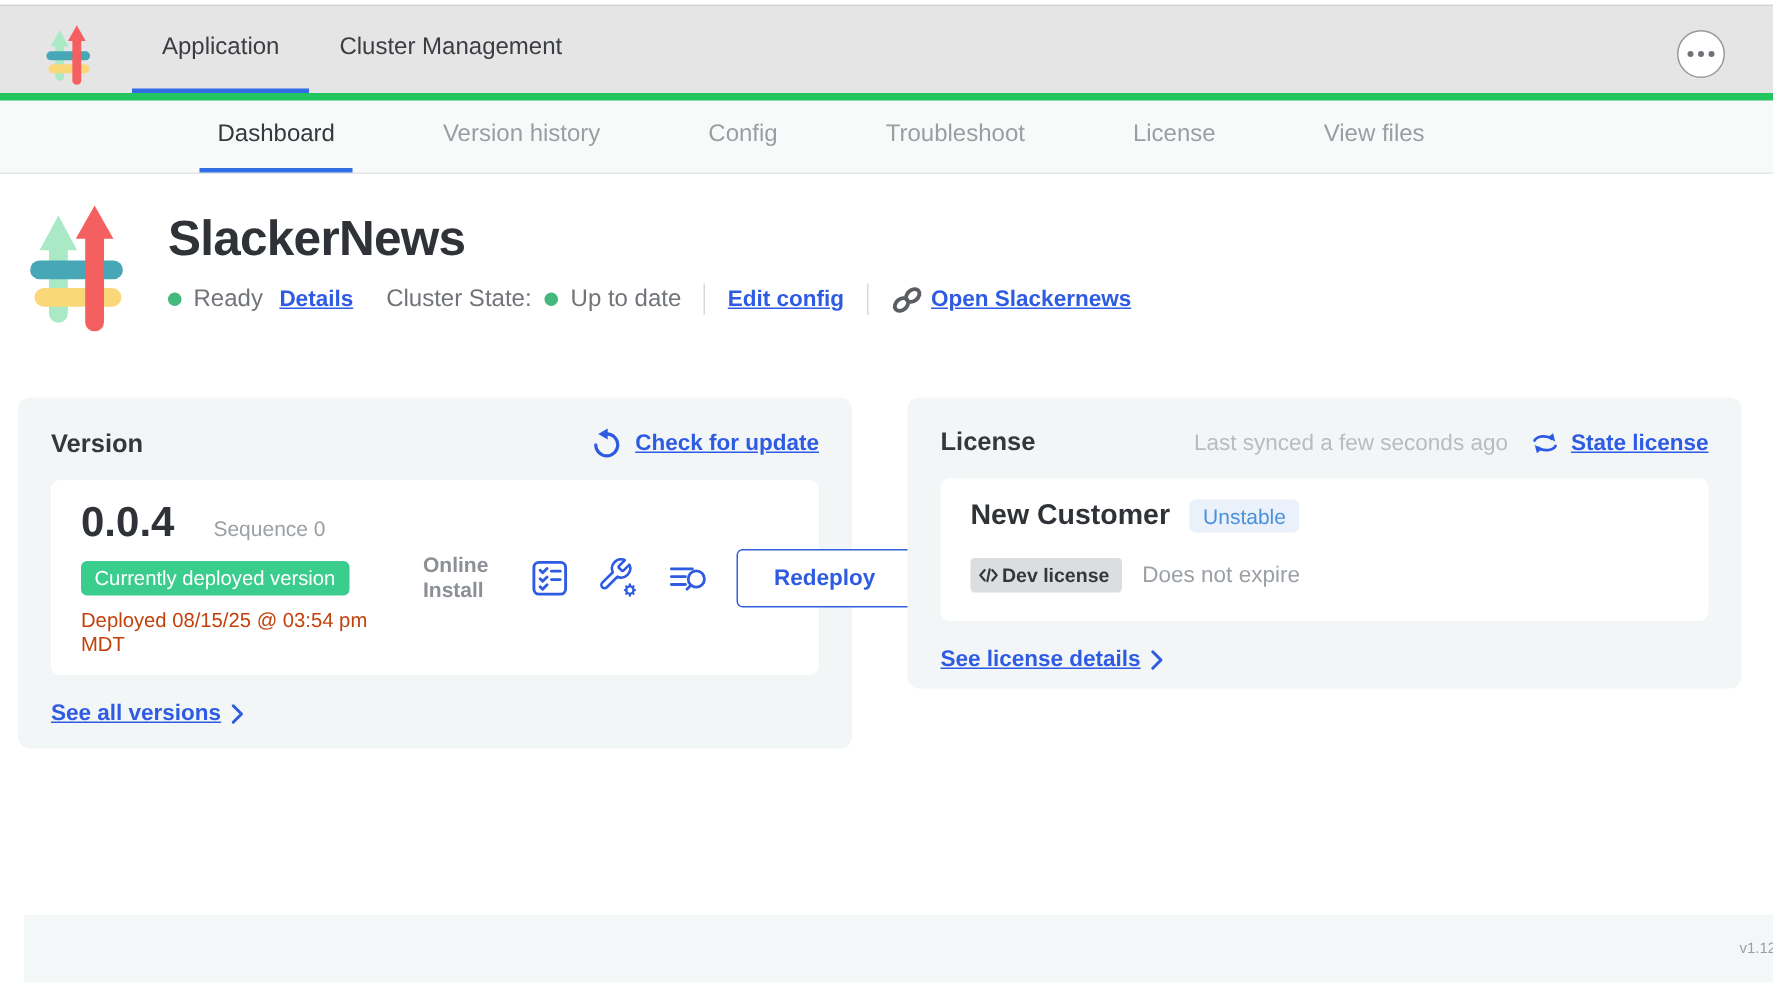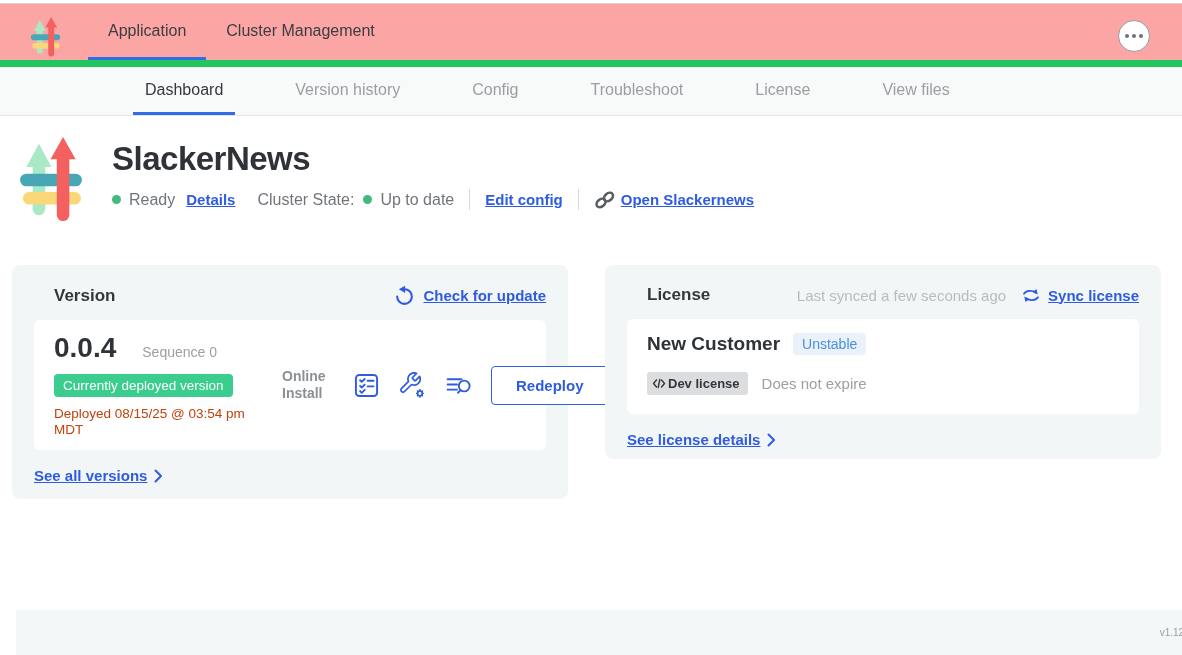--- a/index.html
+++ b/index.html
@@ -7,21 +7,21 @@
   body {
     font-family: "Liberation Sans", sans-serif;
     background: #fff;
     position: relative;
     overflow: hidden;
     color: #35383c;
   }
   .top-hairline { height: 4px; border-bottom: 1px solid #d4d4d4; background:#fff; }
 
   
-  .app-header { height: 63px; background:#fca5a5; border-bottom:7px solid #22c55e; position:relative; display:flex; }
+  .app-header { height: 63px; background:#e5e5e5; border-bottom:5px solid #22c55e; position:relative; display:flex; }
   .logo-small { position:absolute; left:30px; top:12px; width:31px; height:41px; }
   .header-tabs { display:flex; margin-left:88px; height:100%; }
   .header-tab { padding:0 20px; display:flex; align-items:center; font-size:16px; color:#3a3d41;
     border-bottom:3px solid transparent; cursor:pointer; }
   .header-tab.active { border-bottom-color:#326de6; }
   .ellipsis-btn { position:absolute; right:32px; top:16px; width:32px; height:32px; border-radius:50%;
     border:1px solid #979ba0; background:#fff; display:flex; align-items:center; justify-content:center; gap:3px; cursor:pointer; }
   .ellipsis-btn i { width:4px; height:4px; border-radius:50%; background:#6f7377; }
 
   
@@ -41,21 +41,21 @@
   .status-row .details { margin-left:11px; }
   .status-row .cluster-label { margin-left:22px; margin-right:9px; }
   .pipe { width:1px; height:21px; background:#d7dadc; margin:0 15px; flex:none; }
   .chain-wrap { display:flex; align-items:center; gap:5px; }
 
   
   .cards-row { display:flex; gap:37px; padding:44px 12px 0 12px; align-items:flex-start; }
   .card { background:#f3f6f7; border-radius:8px; padding:20px 22px; width:556px; }
   .card.version { height:234px; }
   .card.license { height:194px; }
-  .card-head { display:flex; align-items:center;margin-left:20px; }
+  .card-head { display:flex; align-items:center; }
   .card-title { font-size:17px; font-weight:bold; color:#34383c; }
   .head-right { margin-left:auto; display:flex; align-items:center; gap:8px; }
   .inner-card { background:#fff; border-radius:6px; margin-top:14px; padding:14px 20px; }
 
   
   .version-inner { display:flex; align-items:center; height:130px; }
   .version-left { width:212px; flex:none; }
   .version-line { display:flex; align-items:baseline; }
   .version-number { font-size:28px; font-weight:800; color:#2f3237; }
   .sequence { font-size:14px; color:#9ba0a5; margin-left:26px; }
@@ -232,21 +232,21 @@
         <span class="last-synced">Last synced a few seconds ago</span>
         <span style="display:flex;align-items:center;gap:7px">
           <svg width="20" height="17" viewBox="0 0 20 16">
             <g fill="none" stroke="#2e5be2" stroke-width="1.8" stroke-linecap="round">
               <path d="M3 6.2 C 5 2.8, 11.5 2.6, 14.5 5"></path>
               <path d="M17 9.8 C 15 13.2, 8.5 13.4, 5.5 11"></path>
             </g>
             <polygon points="16.8,6.9 15.4,1.4 11.6,4.4" fill="#2e5be2"></polygon>
             <polygon points="3.2,9.1 4.6,14.6 8.4,11.6" fill="#2e5be2"></polygon>
           </svg>
-          <span class="blue-link">Sync license</span>
+          <span class="blue-link">State license</span>
         </span>
       </div>
     </div>
 
     <div class="inner-card license-inner">
       <div class="customer-line">
         <span class="customer-name">New Customer</span>
         <span class="channel-badge">Unstable</span>
       </div>
       <div class="license-meta">

